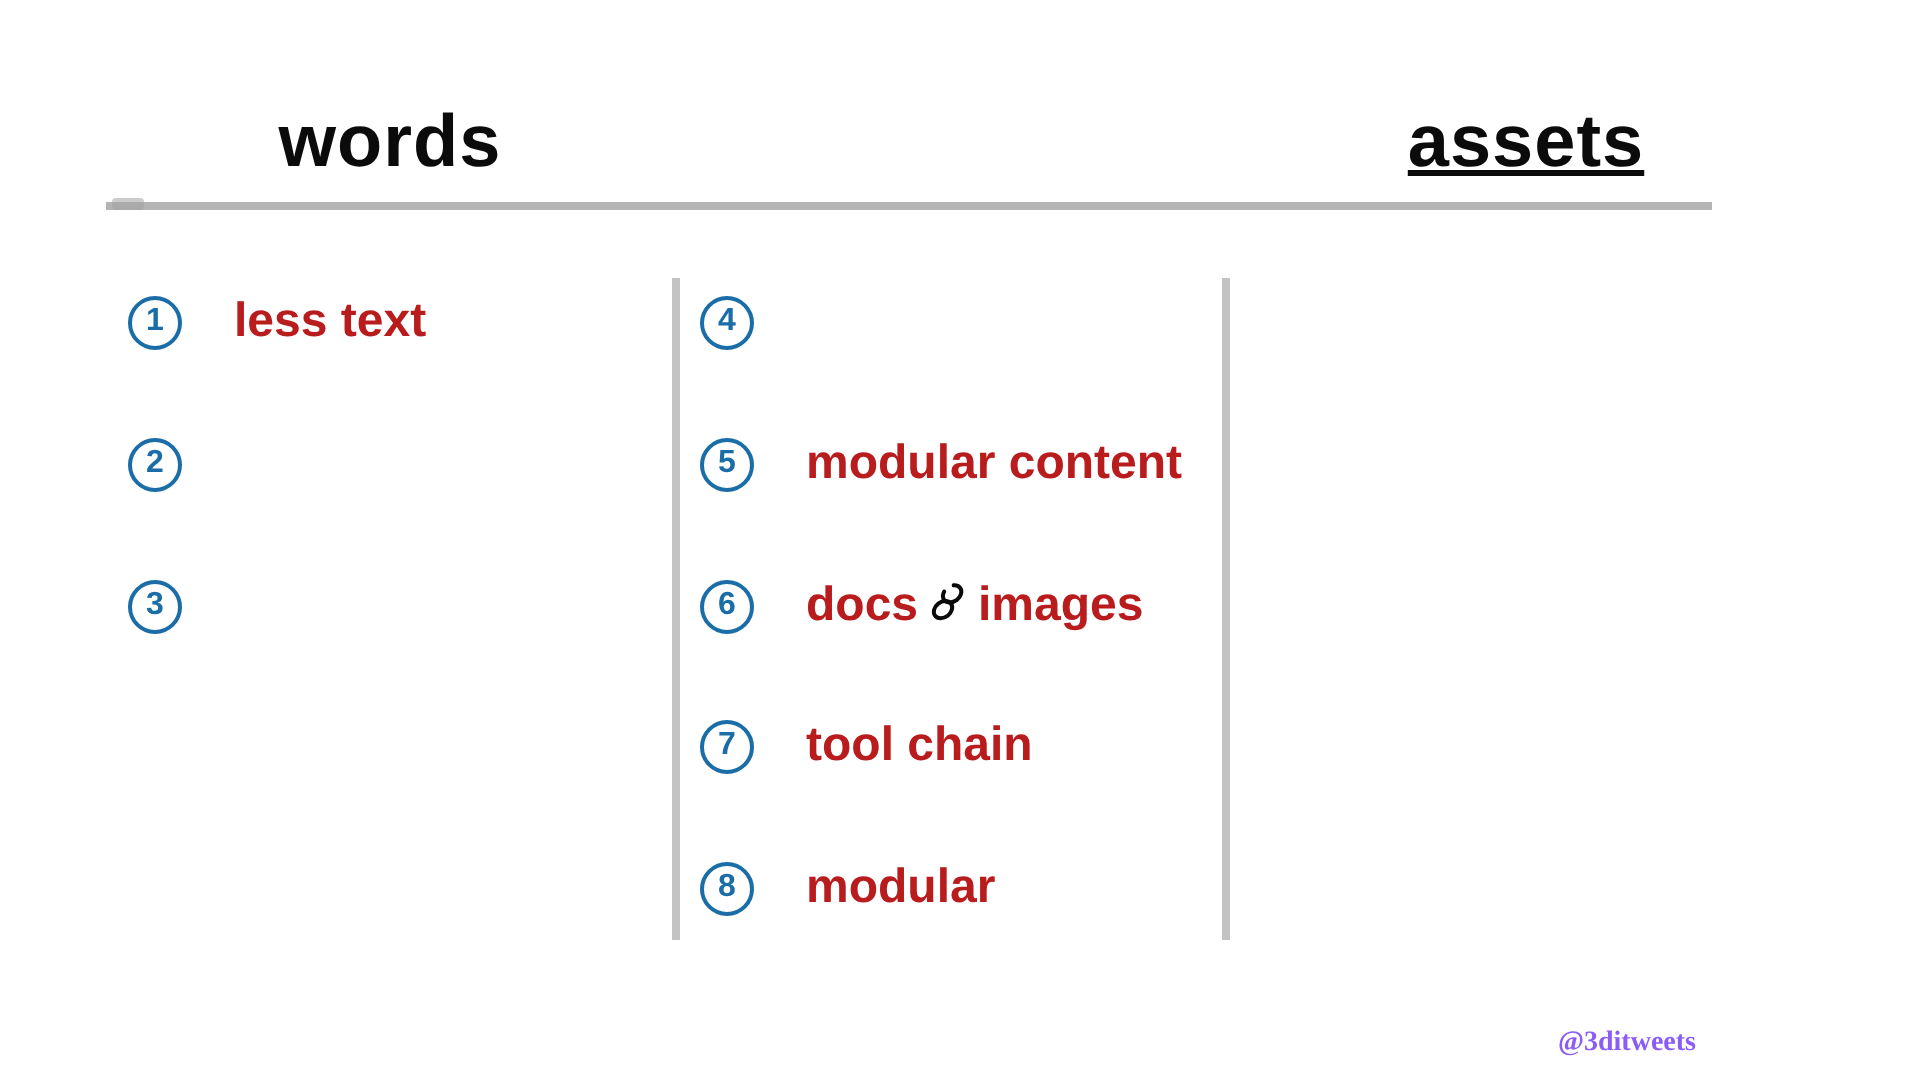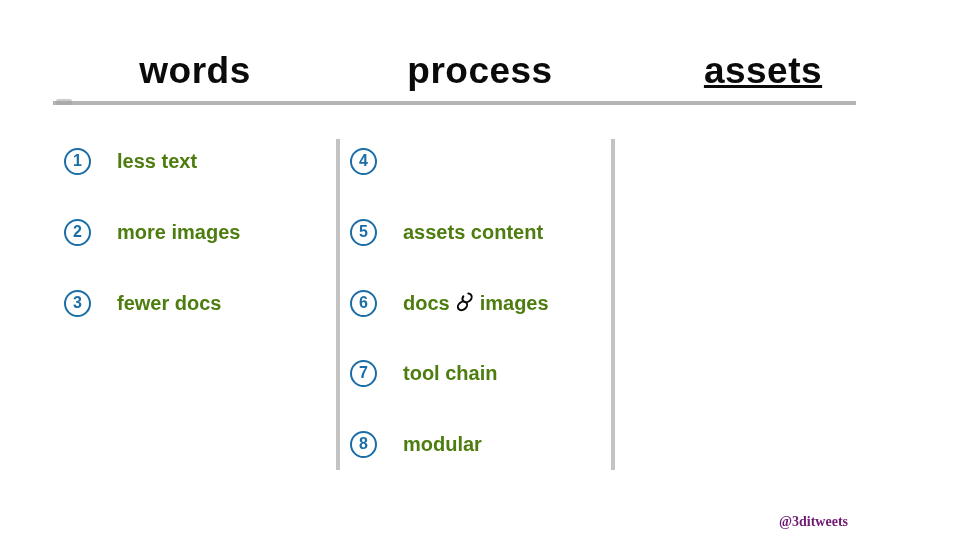--- a/index.html
+++ b/index.html
@@ -40,66 +40,63 @@
   .r1{top:139px;} .r2{top:210px;} .r3{top:281px;} .r4{top:351px;} .r5{top:422px;}
   .badge{
     width:27px;height:27px;box-sizing:border-box;
     border:2px solid #1a6da6;border-radius:50%;
     color:#1a6da6;font-weight:bold;font-size:16px;
     display:flex;align-items:center;justify-content:center;
     flex:0 0 auto;
   }
   .label{
     margin-left:26px;
-    font-size:20px;font-weight:bold;color:#4d7c0f;
+    font-size:24px;font-weight:bold;color:#b91c1c;
     display:flex;align-items:center;white-space:nowrap;
   }
   .link-icon{
     display:inline-block;margin:0 5px;position:relative;top:2px;
   }
   .watermark{
     position:absolute;right:8px;bottom:10px;
     font-family:"Liberation Serif", serif;
-    font-weight:bold;font-size:14px;color:#701a75;
+    font-weight:bold;font-size:14px;color:#8b5cf6;
   }
 </style>
 </head>
 <body>
 
 <div class="slide">
 
   <div class="col-header h-words">words</div>
-  <div class="col-header h-process">process</div>
   <div class="col-header h-assets">assets</div>
 
   <div class="rule"></div>
   <div class="rule-cap"></div>
 
   <div class="vline vl-left"></div>
   <div class="vline vl-right"></div>
 
   <div class="item col1 r1">
     <div class="badge">1</div>
     <div class="label">less text</div>
   </div>
   <div class="item col1 r2">
     <div class="badge">2</div>
-    <div class="label">more images</div>
   </div>
   <div class="item col1 r3">
     <div class="badge">3</div>
-    <div class="label">fewer docs</div>
   </div>
 
   <div class="item col2 r1">
     <div class="badge">4</div>
   </div>
   <div class="item col2 r2">
     <div class="badge">5</div>
-    <div class="label">assets content</div>
+    <div class="label">modular content</div>
   </div>
   <div class="item col2 r3">
     <div class="badge">6</div>
     <div class="label">
       <span>docs</span>
       <span class="link-icon">
         <svg width="20" height="23" viewBox="0 0 24 27">
           <g fill="none" stroke="#0a0a0a" stroke-width="2.4" stroke-linecap="round">
             <ellipse cx="14.5" cy="8" rx="6" ry="4.6" transform="rotate(-38 14.5 8)" stroke-dasharray="22 7"></ellipse>
             <ellipse cx="9" cy="17.5" rx="6" ry="4.6" transform="rotate(-38 9 17.5)"></ellipse>

